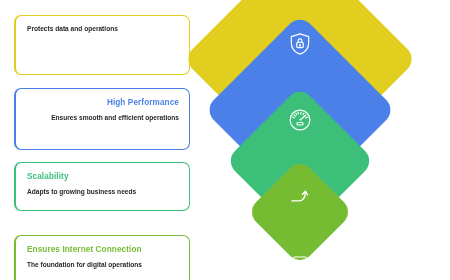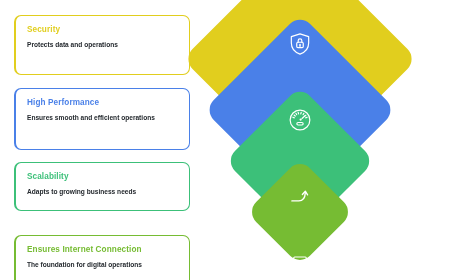--- a/index.html
+++ b/index.html
@@ -122,25 +122,24 @@
   #icon-3 { left: 287px; top: 252px; }
 </style>
 </head>
 <body style="background: rgb(255, 255, 255);">
 
 <div id="infographic">
 
   <div class="cards-layer">
 
     <div class="card" id="card-0" style="color: rgb(225, 206, 30);">
-      <p class="card-title" style="color: rgb(225, 206, 30);">Security</p>
       <p class="card-desc">Protects data and operations</p>
     </div>
 
-    <div class="card" id="card-1" style="color: rgb(74, 128, 232);">
+    <div class="card" id="card-1" style="color: rgb(74, 128, 232); text-align: right;">
       <p class="card-title" style="color: rgb(74, 128, 232);">High Performance</p>
       <p class="card-desc">Ensures smooth and efficient operations</p>
     </div>
 
     <div class="card" id="card-2" style="color: rgb(60, 192, 121);">
       <p class="card-title" style="color: rgb(60, 192, 121);">Scalability</p>
       <p class="card-desc">Adapts to growing business needs</p>
     </div>
 
     <div class="card" id="card-3" style="color: rgb(118, 188, 51);">

